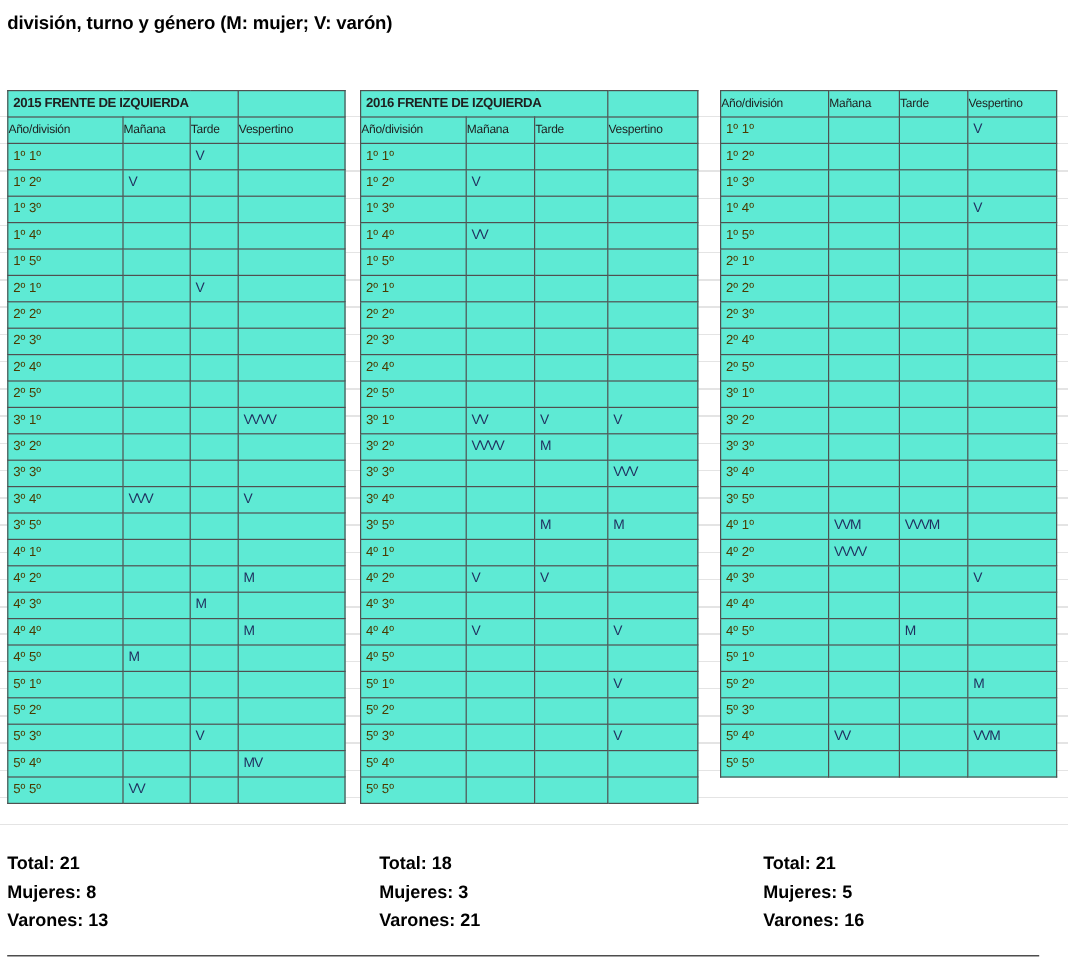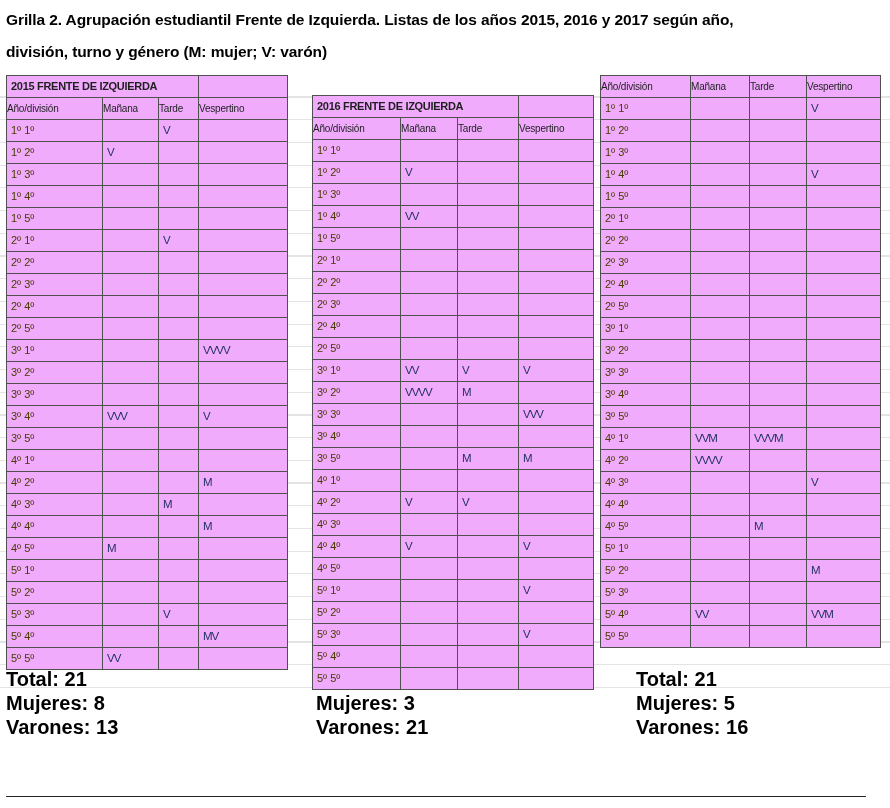--- a/index.html
+++ b/index.html
@@ -20,47 +20,46 @@
   .grid-table td {
     border: 1.5px solid #505050; height: 21px; padding: 0 0 0 4px;
     font-size: 11.5px; line-height: 21px; white-space: nowrap; overflow: hidden;
     color: #1f1f1f; vertical-align: middle;
   }
   .grid-table tr.title-row td { font-weight: bold; font-size: 11px; letter-spacing: -0.3px; }
   .grid-table tr.head-row td { font-weight: normal; font-size: 10px; text-align: left; padding: 0; letter-spacing: -0.2px; }
   .grid-table td.div-cell { color: #4a3a00; font-size: 11px; }
   .grid-table td.val { color: #1f2f5f; font-size: 11.5px; letter-spacing: -1px; }
   #t2015 { left: 6px; width: 281px; }
-  #t2016 { left: 312px; width: 281px; margin-top: 20px; }
+  #t2016 { left: 300px; width: 281px; }
   #t2017 { left: 600px; width: 280px; }
   .bg-lines {
     position: absolute; left: 0; top: 75px; width: 890px; height: 615px;
     background-image: repeating-linear-gradient(to bottom, transparent 0, transparent 21.5px, #e4e4e4 21.5px, #e4e4e4 22.7px);
     z-index: 0;
   }
-  .grid-table { z-index: 1; background: #f0abfc; }
+  .grid-table { z-index: 1; background: #5eead4; }
   .totals {
-    position: absolute; top: 667px;
-    font-weight: bold; font-size: 20px; line-height: 24px;
+    position: absolute; top: 708px;
+    font-weight: bold; font-size: 15px; line-height: 24px;
   }
   #tot2015 { left: 6px; }
   #tot2016 { left: 316px; }
   #tot2017 { left: 636px; }
   .footer-rule {
     position: absolute; left: 6px; top: 796px; width: 860px; height: 0;
     border-top: 1.5px solid #222;
   }
 </style>
 </head>
 <body>
 
 <div class="bg-lines"></div>
 
 <div class="caption">
-  <div>Grilla 2. Agrupación estudiantil Frente de Izquierda. Listas de los años 2015, 2016 y 2017 según año,</div>
   <div>división, turno y género (M: mujer; V: varón)</div>
 </div>
 
 <table class="grid-table" id="t2015">
   <colgroup>
       <col style="width:96px">
       <col style="width:56px">
       <col style="width:40px">
       <col style="width:89px">
     </colgroup>

